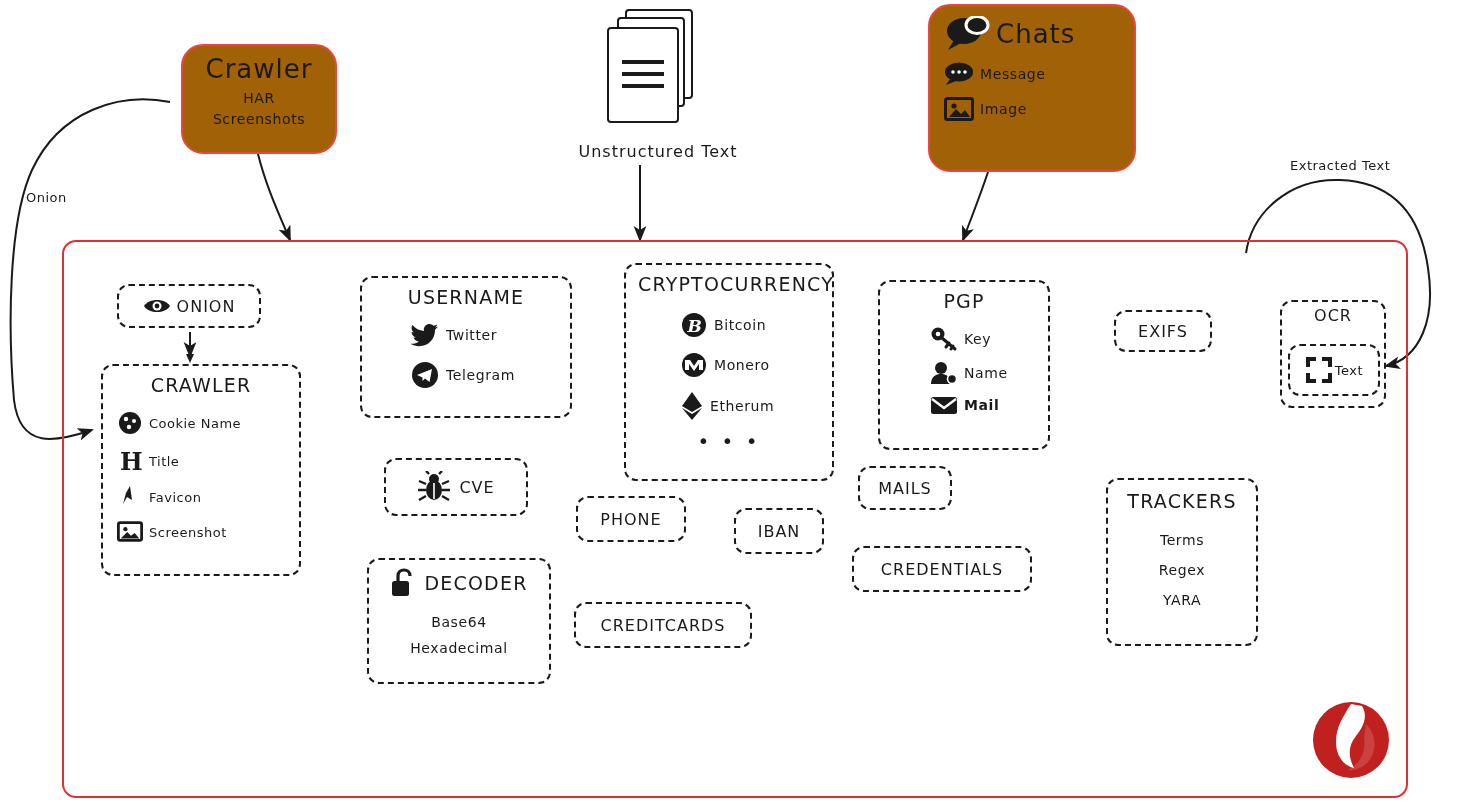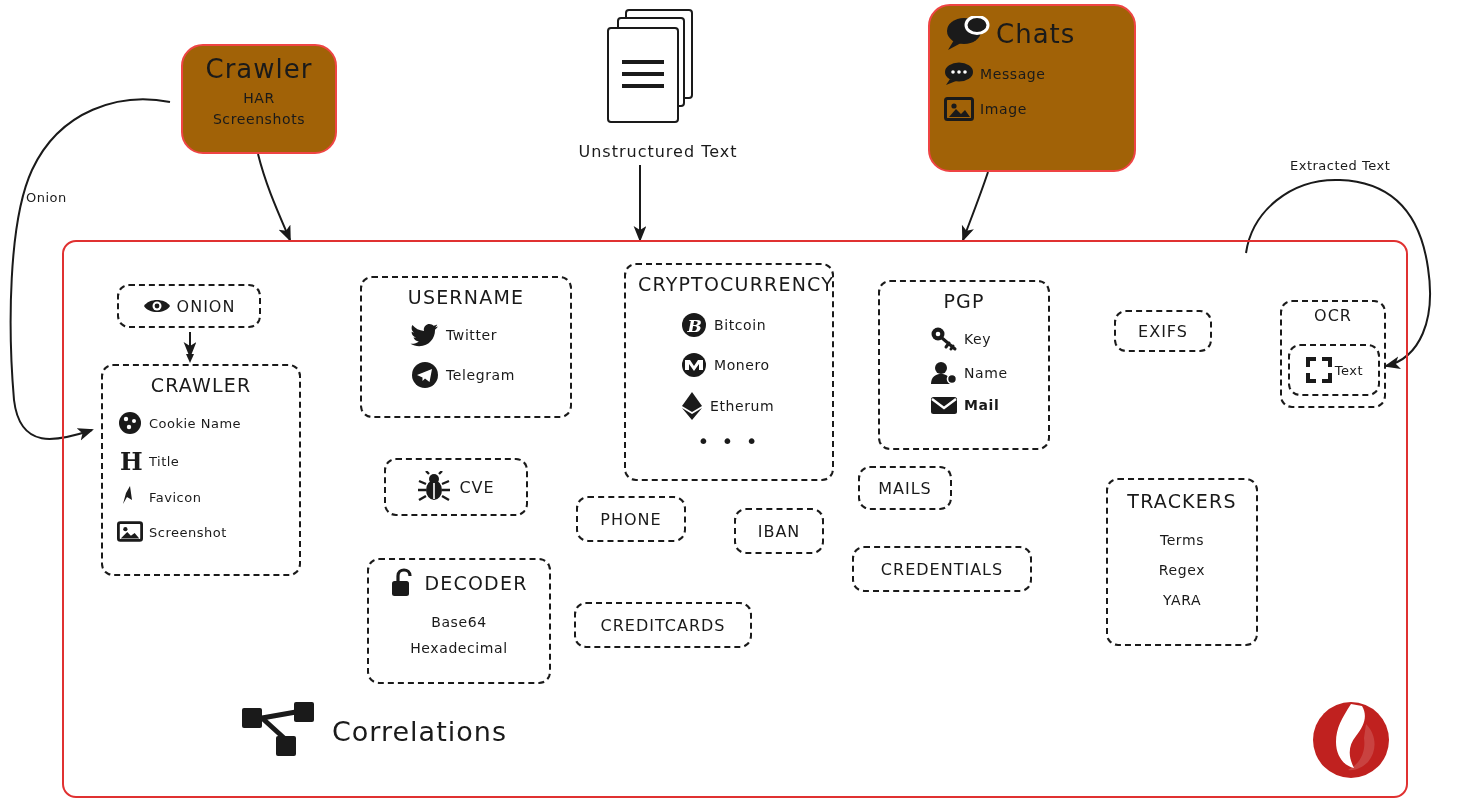--- a/index.html
+++ b/index.html
@@ -383,33 +383,20 @@
     </div>
   </div>
 
   <div class="node dashed-box" style="left:1106px; top:478px; width:152px; height:168px; padding:10px 10px;">
     <div class="hand title-md center">TRACKERS</div>
     <div class="hand label-sm center" style="margin-top:20px;">Terms</div>
     <div class="hand label-sm center" style="margin-top:14px;">Regex</div>
     <div class="hand label-sm center" style="margin-top:14px;">YARA</div>
   </div>
 
-  <div class="node" style="left:240px; top:698px; width:280px; height:66px;">
-    <div class="row" style="height:100%;">
-      <span class="icon">
-        <svg width="86" height="62" viewBox="0 0 86 62">
-          <rect x="2" y="8" width="20" height="20" rx="2" fill="#1a1a1a"></rect>
-          <rect x="54" y="2" width="20" height="20" rx="2" fill="#1a1a1a"></rect>
-          <rect x="36" y="36" width="20" height="20" rx="2" fill="#1a1a1a"></rect>
-          <path d="M22,18 L56,12 M22,18 L44,38" stroke="#1a1a1a" stroke-width="5"></path>
-        </svg>
-      </span>
-      <span class="hand" style="font-size:27px; letter-spacing:1px;">Correlations</span>
-    </div>
-  </div>
 
 
   <div class="node" style="left:1306px; top:694px; width:90px; height:92px;">
     <svg width="90" height="92" viewBox="0 0 90 92">
       <circle cx="45" cy="46" r="38" fill="#c0211f"></circle>
       <path d="M45,10 C36,24 30,34 30,48 C30,62 38,72 48,74 C42,62 42,52 50,42 C58,32 62,22 56,12 Z" fill="#ffffff"></path>
       <path d="M60,30 C70,40 72,56 62,68 C56,74 48,77 42,76 C54,70 60,58 58,44 Z" fill="#ffffff" opacity="0.15"></path>
     </svg>
   </div>
 

